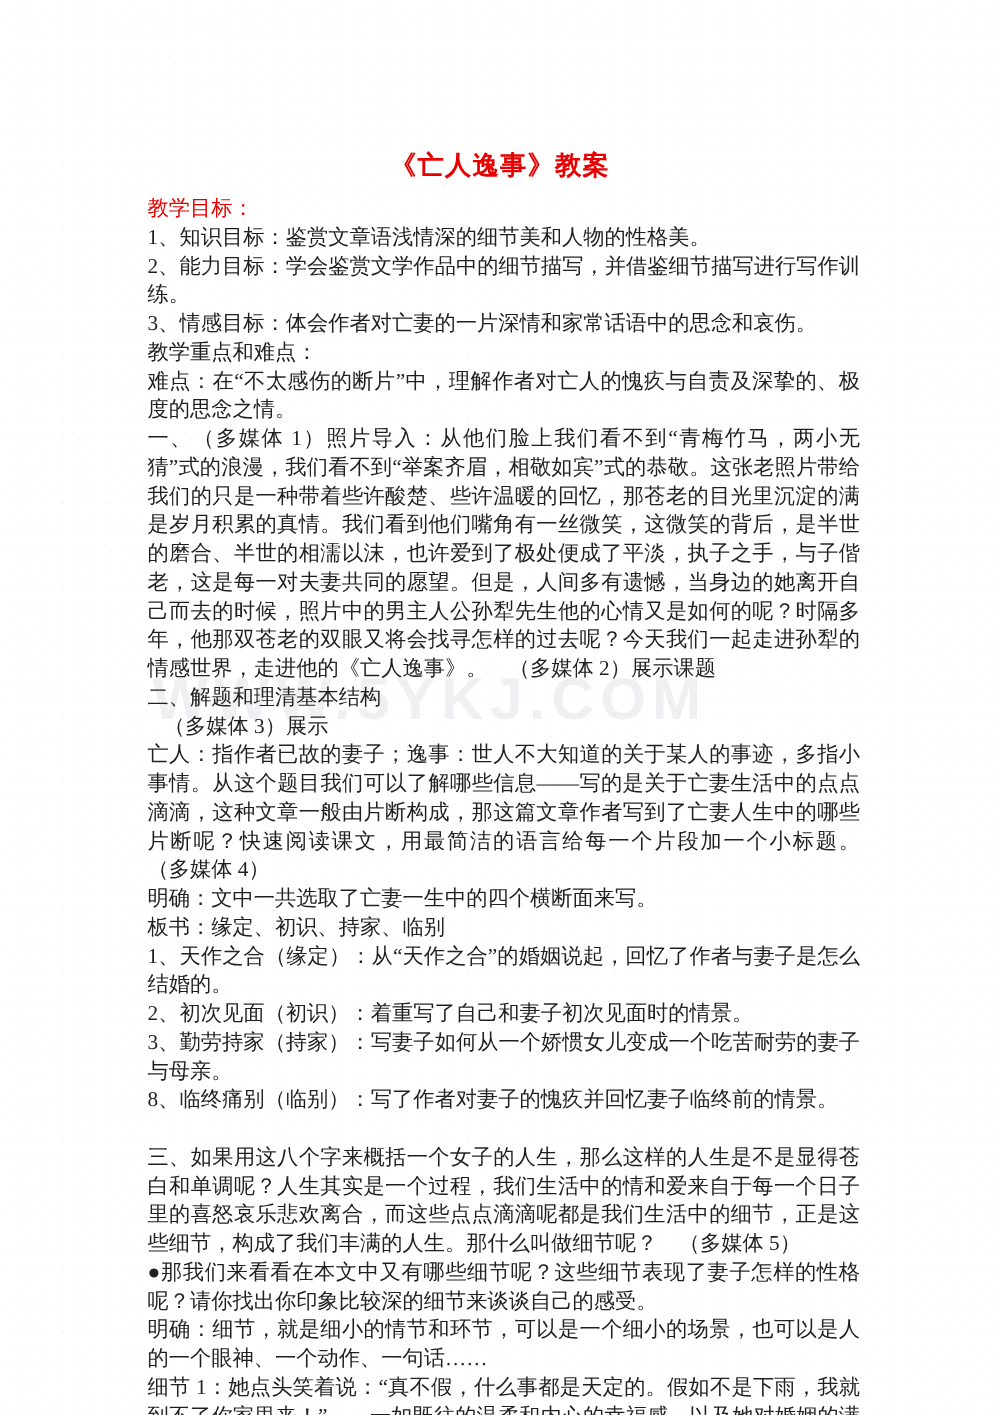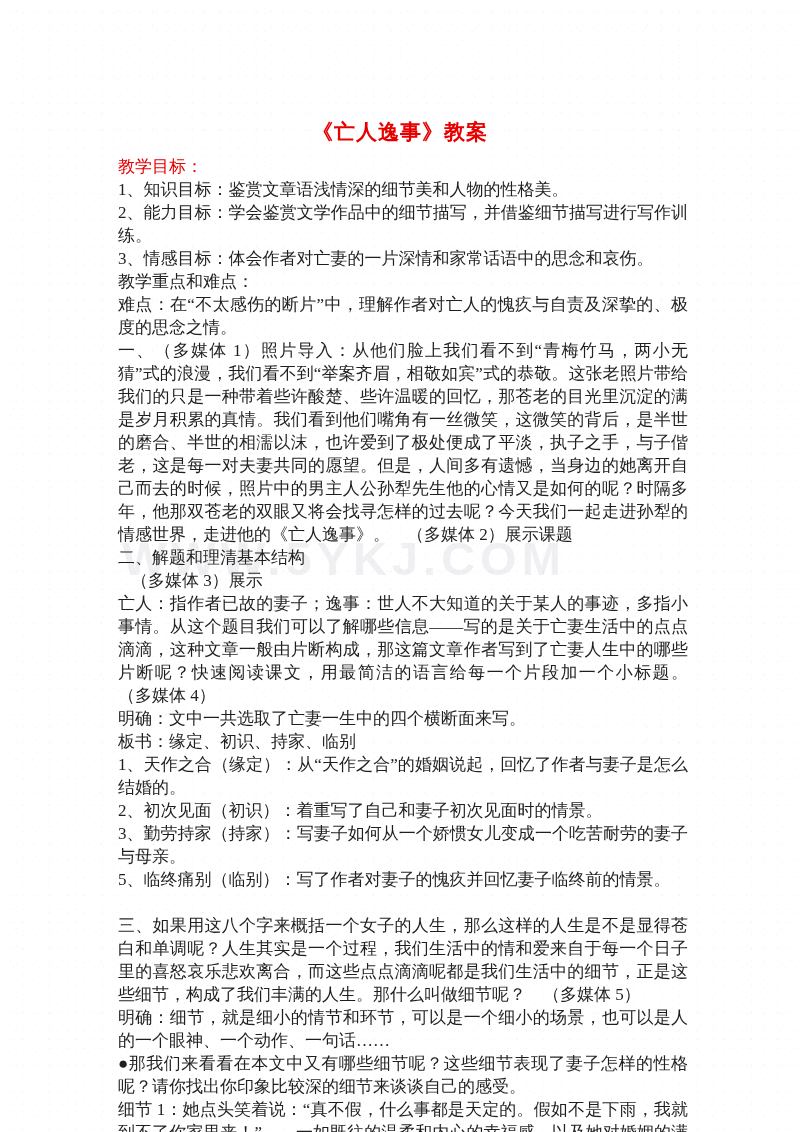--- a/index.html
+++ b/index.html
@@ -74,21 +74,21 @@
       <div class="para"><span>难点：在“不太感伤的断片”中，理解作者对亡人的愧疚与自责及深挚的、极度的思念之情。</span></div>
       <div class="para"><span>一、</span><span class="bold">（多媒体 1）</span><span>照片导入：从他们脸上我们看不到“青梅竹马，两小无猜”式的浪漫，我们看不到“举案齐眉，相敬如宾”式的恭敬。这张老照片带给我们的只是一种带着些许酸楚、些许温暖的回忆，那苍老的目光里沉淀的满是岁月积累的真情。我们看到他们嘴角有一丝微笑，这微笑的背后，是半世的磨合、半世的相濡以沫，也许爱到了极处便成了平淡，执子之手，与子偕老，这是每一对夫妻共同的愿望。但是，人间多有遗憾，当身边的她离开自己而去的时候，照片中的男主人公孙犁先生他的心情又是如何的呢？时隔多年，他那双苍老的双眼又将会找寻怎样的过去呢？今天我们一起走进孙犁的情感世界，走进他的《亡人逸事》。　</span><span class="bold">（多媒体 2）展示课题</span></div>
       <div class="para"><span>二、解题和理清基本结构</span></div>
       <div class="para indent"><span class="bold">（多媒体 3）展示</span></div>
       <div class="para"><span>亡人：指作者已故的妻子；逸事：世人不大知道的关于某人的事迹，多指小事情。从这个题目我们可以了解哪些信息——写的是关于亡妻生活中的点点滴滴，这种文章一般由片断构成，那这篇文章作者写到了亡妻人生中的哪些片断呢？快速阅读课文，用最简洁的语言给每一个片段加一个小标题。　</span><span class="bold">（多媒体 4）</span></div>
       <div class="para"><span>明确：文中一共选取了亡妻一生中的四个横断面来写。</span></div>
       <div class="para"><span>板书：缘定、初识、持家、临别</span></div>
       <div class="para"><span>1、天作之合（缘定）：从“天作之合”的婚姻说起，回忆了作者与妻子是怎么结婚的。</span></div>
       <div class="para"><span>2、初次见面（初识）：着重写了自己和妻子初次见面时的情景。</span></div>
       <div class="para"><span>3、勤劳持家（持家）：写妻子如何从一个娇惯女儿变成一个吃苦耐劳的妻子与母亲。</span></div>
-      <div class="para"><span>5、临终痛别（临别）：写了作者对妻子的愧疚并回忆妻子临终前的情景。</span></div>
+      <div class="para"><span>8、临终痛别（临别）：写了作者对妻子的愧疚并回忆妻子临终前的情景。</span></div>
       <div class="para blank"></div>
       <div class="para"><span>三、如果用这八个字来概括一个女子的人生，那么这样的人生是不是显得苍白和单调呢？人生其实是一个过程，我们生活中的情和爱来自于每一个日子里的喜怒哀乐悲欢离合，而这些点点滴滴呢都是我们生活中的细节，正是这些细节，构成了我们丰满的人生。那什么叫做细节呢？　</span><span class="bold">（多媒体 5）</span></div>
+      <div class="para"><span>●那我们来看看在本文中又有哪些细节呢？这些细节表现了妻子怎样的性格呢？请你找出你印象比较深的细节来谈谈自己的感受。</span></div>
       <div class="para"><span>明确：细节，就是细小的情节和环节，可以是一个细小的场景，也可以是人的一个眼神、一个动作、一句话……</span></div>
-      <div class="para"><span>●那我们来看看在本文中又有哪些细节呢？这些细节表现了妻子怎样的性格呢？请你找出你印象比较深的细节来谈谈自己的感受。</span></div>
       <div class="para"><span>细节 1：她点头笑着说：“真不假，什么事都是天定的。假如不是下雨，我就到不了你家里来！”——一如既往的温柔和内心的幸福感，以及她对婚姻的满足。</span></div>
       <div class="para"><span>细节 2：“盯”“跳”“走”“钻”——腼腆害羞直率</span></div>
     </div>
 </div>
 
 </body></html>

